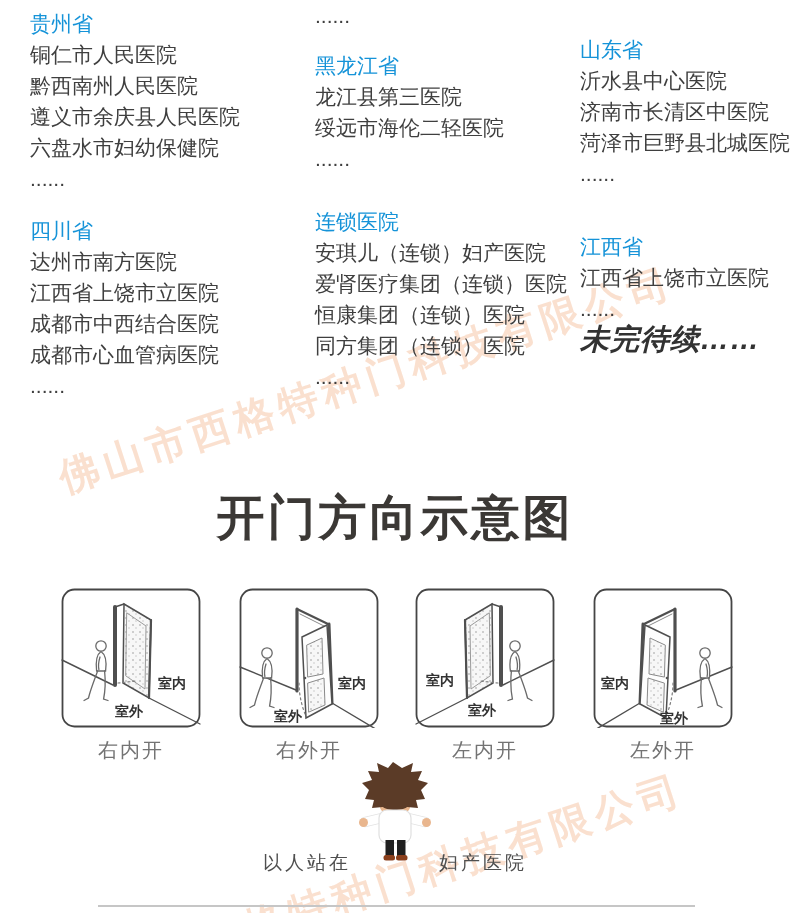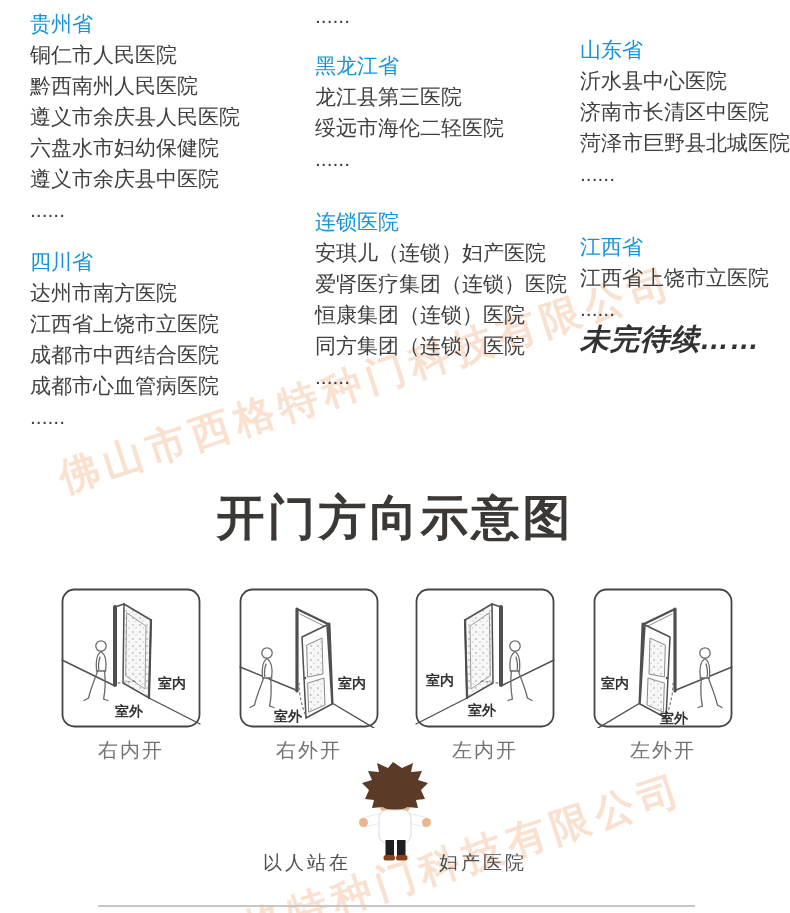--- a/index.html
+++ b/index.html
@@ -91,21 +91,20 @@
   <div class="wm wm1">佛山市西格特种门科技有限公司</div>
   <div class="wm wm2">佛山市西格特种门科技有限公司</div>
 
   <div class="col col1">
     <div>
       <div class="province">贵州省</div>
       <div class="hline">铜仁市人民医院</div>
       <div class="hline">黔西南州人民医院</div>
       <div class="hline">遵义市余庆县人民医院</div>
       <div class="hline">六盘水市妇幼保健院</div>
-      <div class="hline">遵义市余庆县中医院</div>
       <div class="hline">......</div>
     </div>
     <div class="grp2">
       <div class="province">四川省</div>
       <div class="hline">达州市南方医院</div>
       <div class="hline">江西省上饶市立医院</div>
       <div class="hline">成都市中西结合医院</div>
       <div class="hline">成都市心血管病医院</div>
       <div class="hline">......</div>
     </div>

